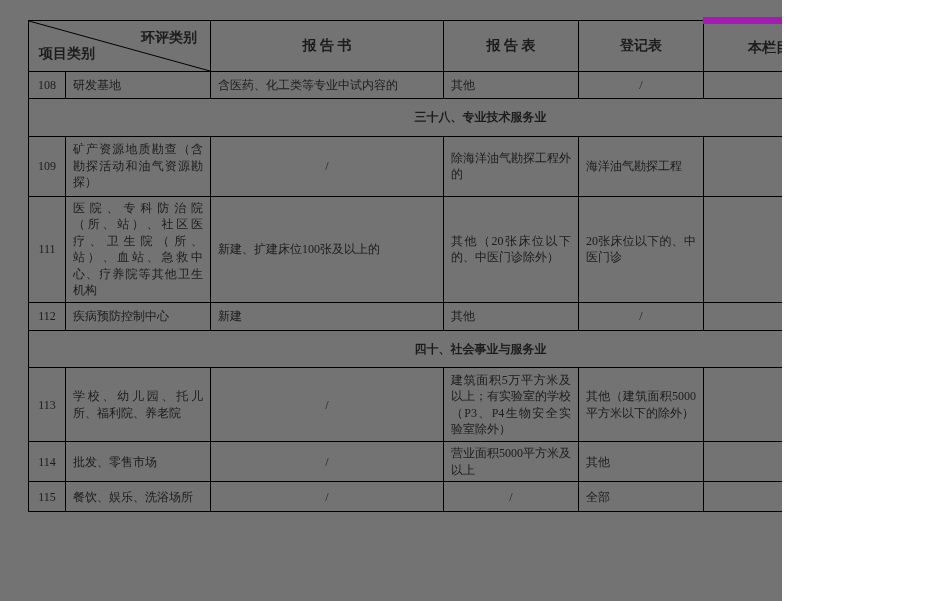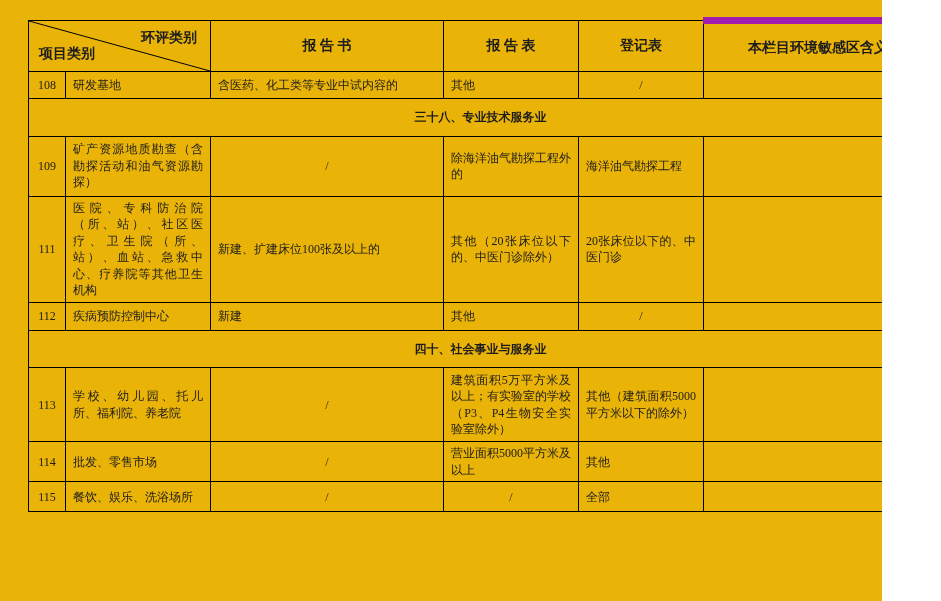--- a/index.html
+++ b/index.html
@@ -1,17 +1,17 @@
 <!DOCTYPE html>
 <html><head>
 <meta charset="utf-8">
 <style>
   html,body { margin:0; padding:0; background:#ffffff; }
   .page {
-    position:relative; width:882px; height:601px; background:#eab308;
+    position:relative; width:782px; height:601px; background:#737373;
     font-family:"Liberation Serif","DejaVu Serif",serif; color:#1c1c1c;
     overflow:hidden;
   }
   table.doc {
     position:absolute; left:28px; top:17px; width:904px;
     border-collapse:collapse; table-layout:fixed;
   }
   td, th {
     border:1px solid #000; font-size:12px; line-height:1.38;
     vertical-align:middle; padding:3px 7px; font-weight:normal;

